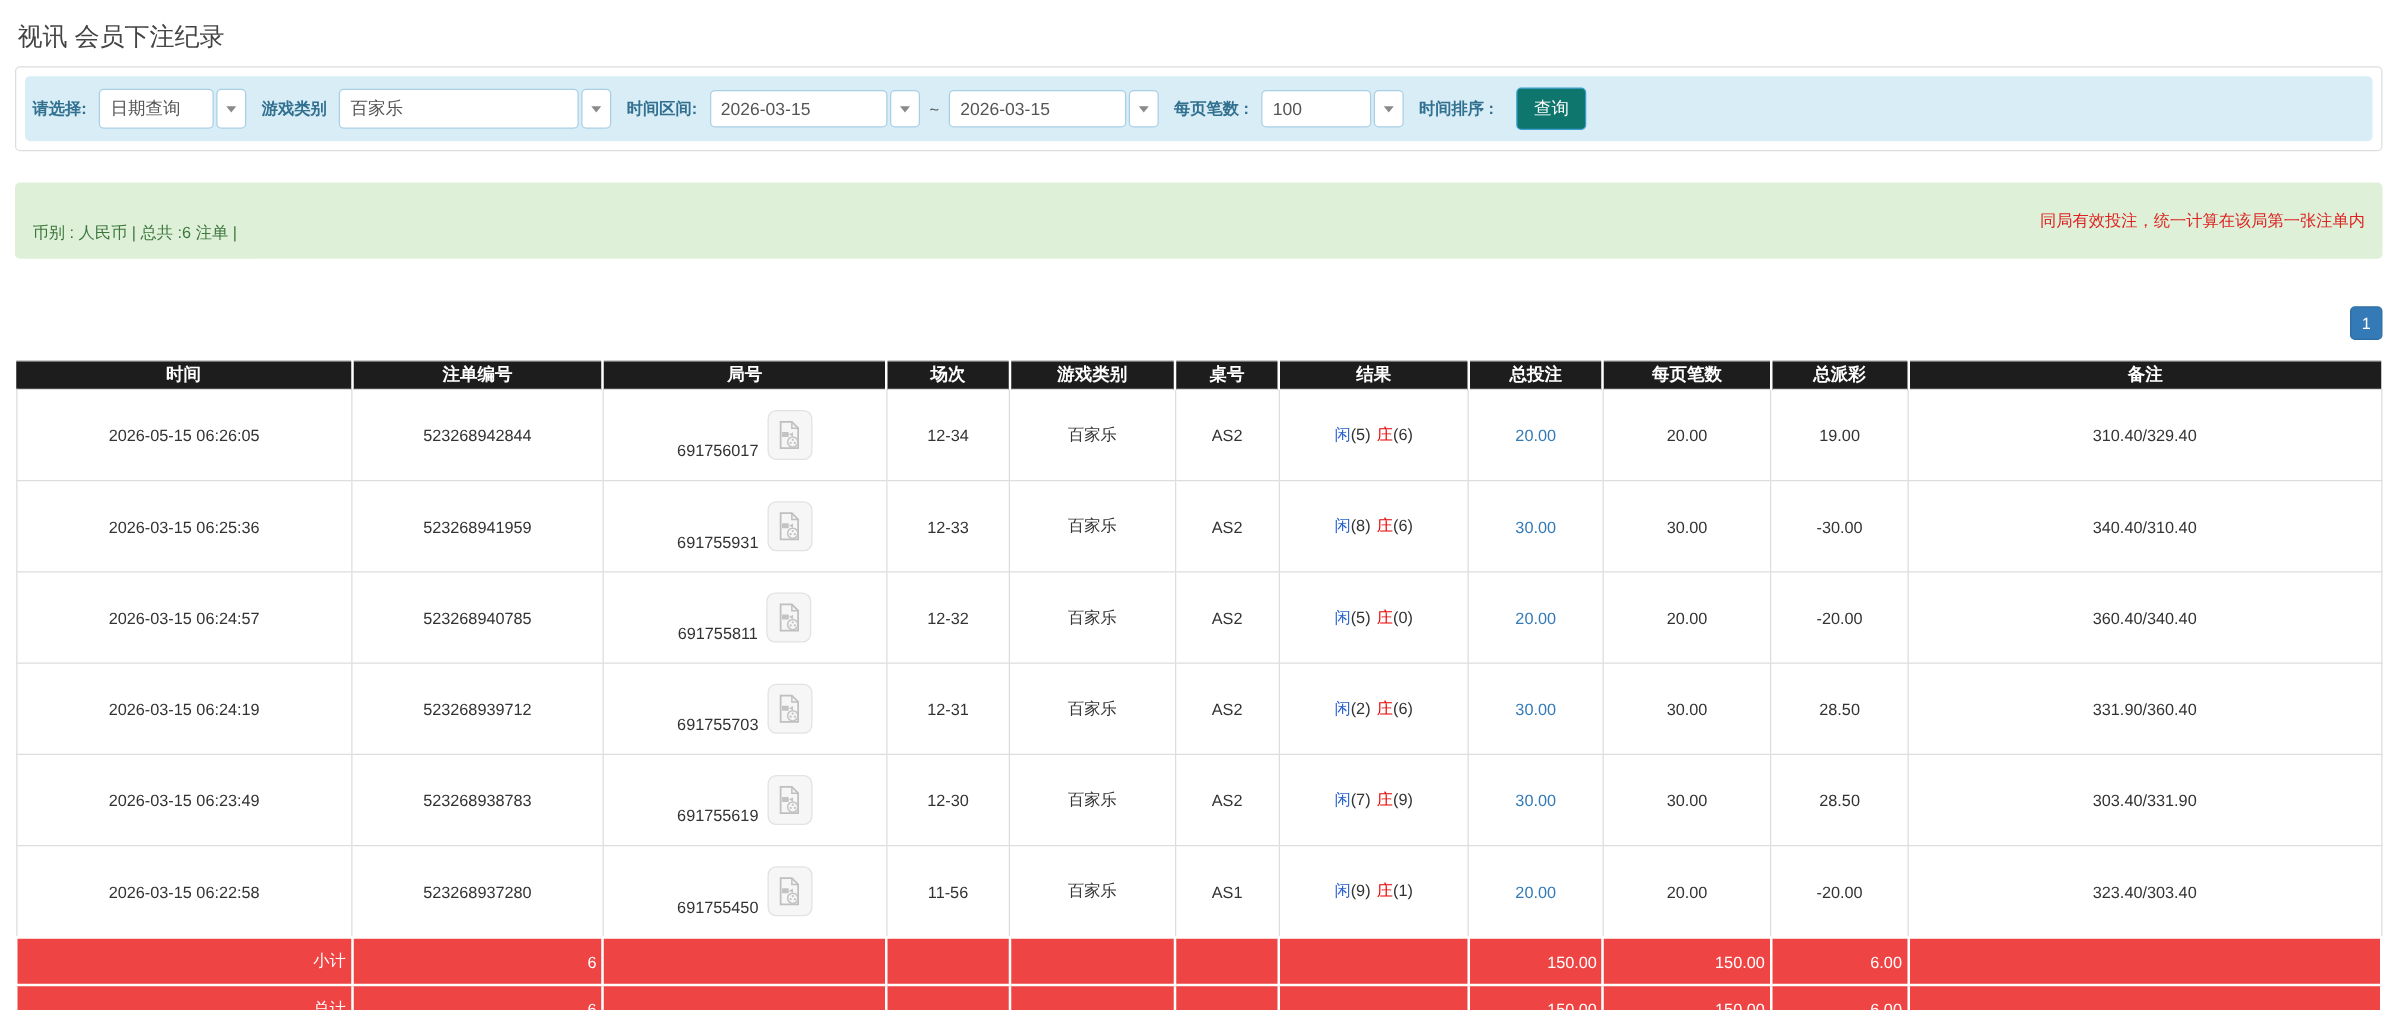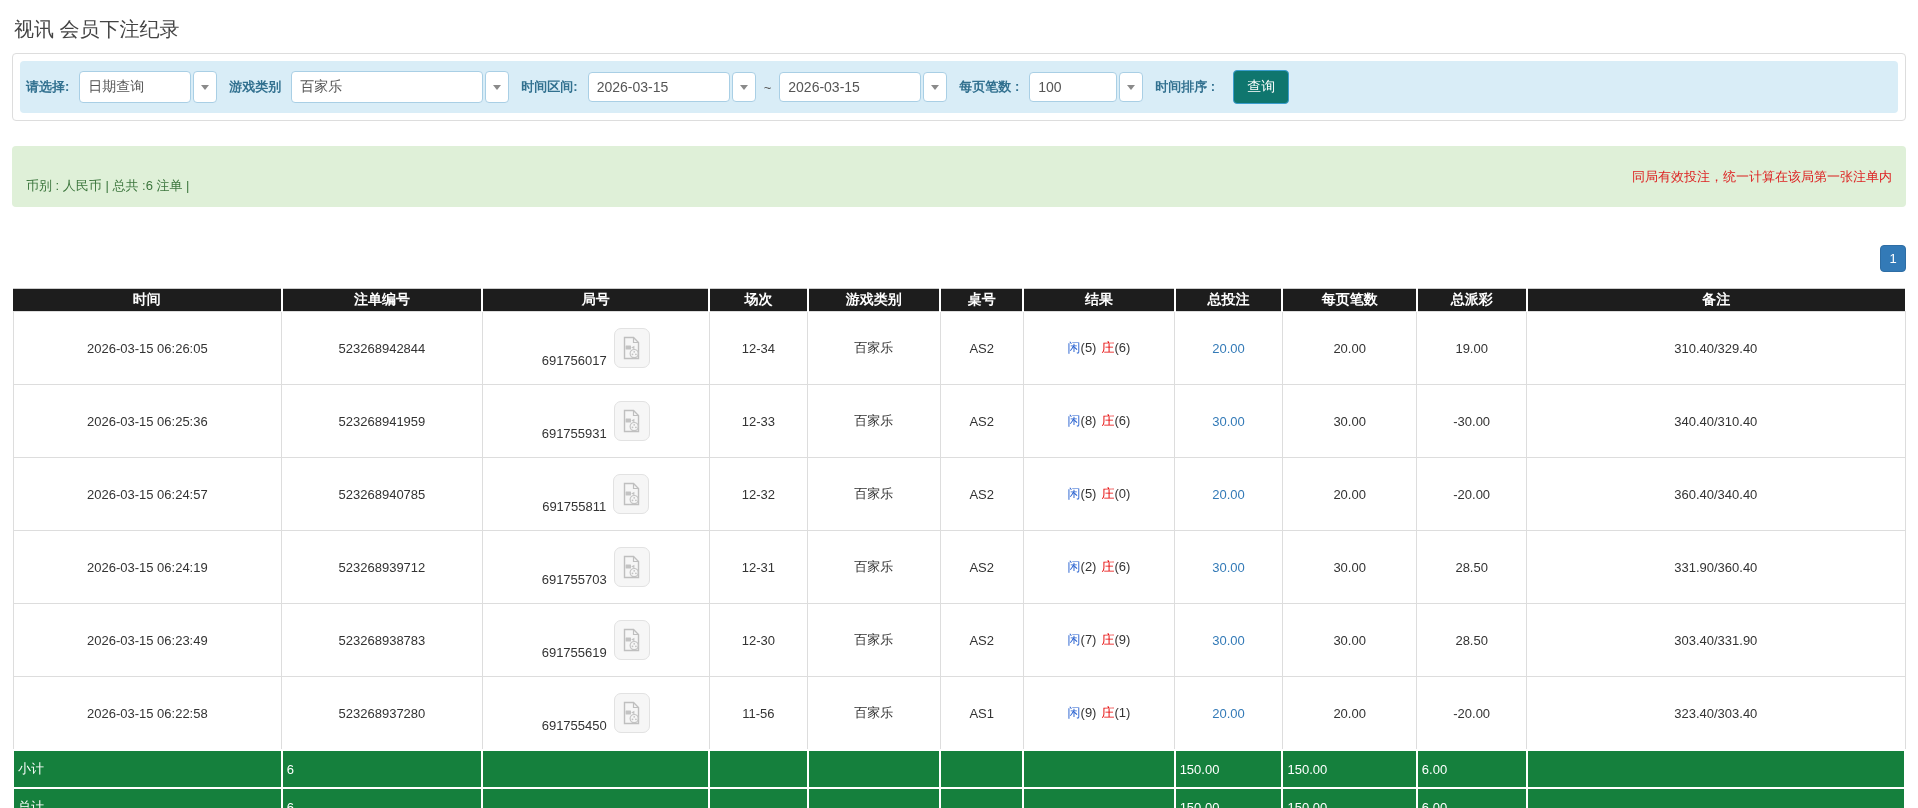--- a/index.html
+++ b/index.html
@@ -60,21 +60,21 @@
     align-items: center;
     justify-content: center;
     cursor: pointer;
   }
   .caret {
     width: 0; height: 0;
     border-left: 4px solid transparent;
     border-right: 4px solid transparent;
     border-top: 5px solid #8a8a8a;
   }
-  .w-qtype { width: 112px; }
+  .w-qtype { width: 92px; }
   .w-game  { width: 192px; }
   .w-date  { width: 142px; }
   .w-size  { width: 88px; }
   .w-sort  { width: 172px; }
   .tilde { color: #555; margin: 0 2px; }
   .search-btn {
     background: #0f766e;
     color: #fff;
     border: 1px solid #3a9dce;
     border-radius: 4px;
@@ -148,23 +148,23 @@
     display: inline-flex;
     align-items: center;
     justify-content: center;
     cursor: pointer;
   }
   .player { color: #2a63d0; }
   .banker { color: #e60000; margin-left: 5px; }
   .bet-link { color: #337ab7; text-decoration: none; cursor: pointer; }
   .neg { color: #e60000; }
   tfoot td {
-    background: #15803d;
+    background: #ef4444;
     color: #fff;
-    text-align: left;
+    text-align: right;
     border: 2px solid #fff;
     padding: 9px 4px;
     height: 36px;
     font-size: 13px;
   }
   tfoot tr:last-child td { border-bottom: 3px solid #8f8f8f; }
 </style>
 </head>
 <body>
 
@@ -251,21 +251,21 @@
       <th>桌号</th>
       <th>结果</th>
       <th>总投注</th>
       <th>每页笔数</th>
       <th>总派彩</th>
       <th>备注</th>
     </tr>
   </thead>
   <tbody class="data" id="tbody">
       <tr>
-    <td>2026-03-15 06:26:05</td>
+    <td>2026-05-15 06:26:05</td>
     <td>523268942844</td>
     <td>
       <span class="round-wrap">
         <span>691756017</span>
         <button class="video-btn">
           <svg width="19" height="24" viewBox="0 0 19 24">
             <path d="M2.5 1.5 h9 l5 5 v16 h-14 z" fill="none" stroke="#bfbfbf" stroke-width="1.4"></path>
             <path d="M11.5 1.5 v5 h5" fill="none" stroke="#bfbfbf" stroke-width="1.2"></path>
             <rect x="3.6" y="9.5" width="5.4" height="4" rx="0.6" fill="#c3c3c3"></rect>
             <path d="M9.2 11.5 l3.2 -1.7 v3.4 z" fill="#c3c3c3"></path>

